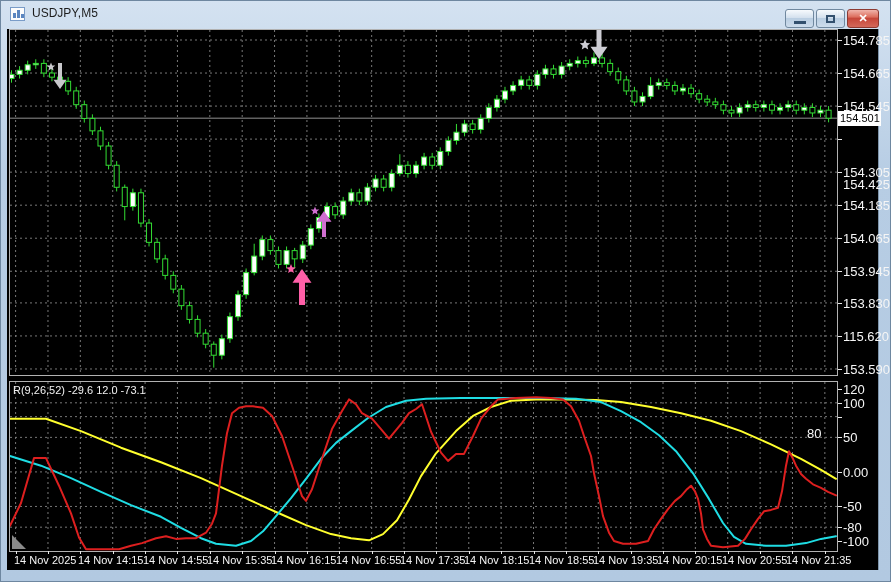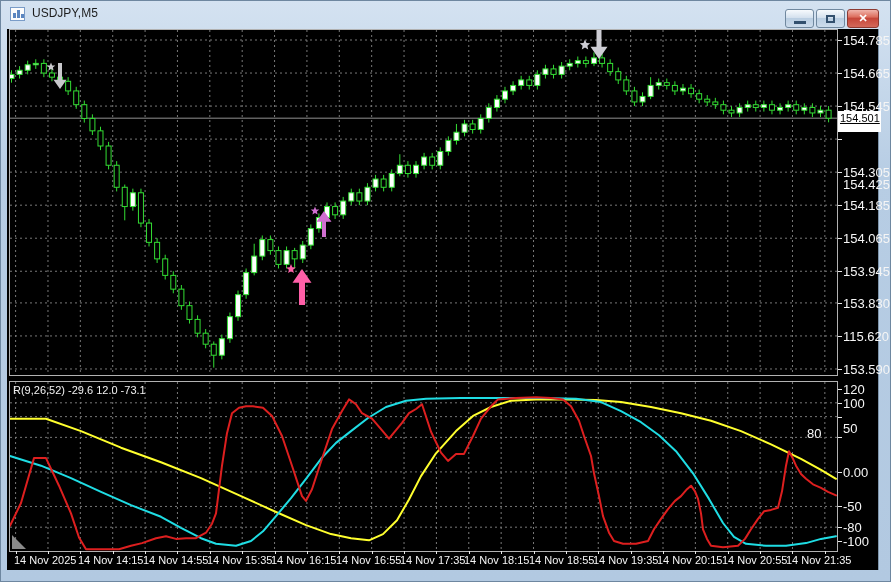--- a/index.html
+++ b/index.html
@@ -17,22 +17,22 @@
        color:#fff;font-size:11px;font-weight:bold;text-align:center;line-height:17px;}
   .glyph-min{position:absolute;left:8px;top:11px;width:12px;height:3px;background:#33506e;}
   .glyph-max{position:absolute;left:9px;top:5px;width:9px;height:8px;border:2px solid #33506e;box-sizing:border-box;}
   .client{position:absolute;left:6px;top:28px;width:871px;height:541px;background:#000;border-right:1px solid #7e95ab;}
   svg{position:absolute;}
   .hdr{position:absolute;left:11px;top:31px;color:#fff;font-size:11px;white-space:nowrap;z-index:5;}
   .hdr .dd{font-size:8px;margin-right:5px;}
   .ind-label{position:absolute;left:12px;top:383px;color:#f2f2f2;font-size:11px;z-index:5;}
   .ax-label{position:absolute;color:#f5f5f5;font-size:13px;white-space:nowrap;text-align:center;}
   .ax-tick{position:absolute;background:#e8e8e8;}
-  .price-box{position:absolute;left:837px;top:110px;width:41px;height:21px;background:#fff;color:#000;
-             font-size:11px;line-height:15px;padding-left:2px;z-index:6;text-decoration:underline;}
+  .price-box{position:absolute;left:837px;top:110px;width:41px;height:15px;background:#fff;color:#000;
+             font-size:11px;line-height:15px;padding-left:2px;z-index:6;}
   .time-label{position:absolute;top:553px;color:#f5f5f5;font-size:11px;white-space:nowrap;}
   .axis-col{position:absolute;left:837px;top:28px;width:40px;height:541px;}
   .time-strip{position:absolute;left:8px;top:550px;width:829px;height:19px;}
 </style>
 </head>
 <body>
 
 <div class="window">
   <div class="titlebar"></div>
   <div class="win-icon">
@@ -576,21 +576,21 @@
     <div class="ax-label" style="left:842px;top:328px;">115.620</div>
     <div class="ax-tick" style="left:837px;top:335px;width:4px;height:1px;"></div>
     <div class="ax-label" style="left:842px;top:361px;">153.590</div>
     <div class="ax-tick" style="left:837px;top:368px;width:4px;height:1px;"></div>
     <div class="ax-label" style="left:842px;top:381px;">120</div>
     <div class="ax-tick" style="left:837px;top:388px;width:4px;height:1px;"></div>
     <div class="ax-label" style="left:842px;top:395px;">100</div>
     <div class="ax-tick" style="left:837px;top:402px;width:4px;height:1px;"></div>
     <div class="ax-label" style="left:806px;top:409px;margin-top:16px;">80</div>
     <div class="ax-tick" style="left:837px;top:416px;width:4px;height:1px;"></div>
-    <div class="ax-label" style="left:842px;top:420px;">50</div>
+    <div class="ax-label" style="left:842px;top:429px;">50</div>
     <div class="ax-tick" style="left:837px;top:436px;width:4px;height:1px;"></div>
     <div class="ax-label" style="left:842px;top:464px;">0.00</div>
     <div class="ax-tick" style="left:837px;top:471px;width:4px;height:1px;"></div>
     <div class="ax-label" style="left:842px;top:498px;">-50</div>
     <div class="ax-tick" style="left:837px;top:505px;width:4px;height:1px;"></div>
     <div class="ax-label" style="left:842px;top:519px;">-80</div>
     <div class="ax-tick" style="left:837px;top:526px;width:4px;height:1px;"></div>
     <div class="ax-label" style="left:842px;top:533px;">-100</div>
     <div class="ax-tick" style="left:837px;top:540px;width:4px;height:1px;"></div>
     <div class="ax-tick" style="left:15px;top:550px;width:1px;height:3px;"></div>

